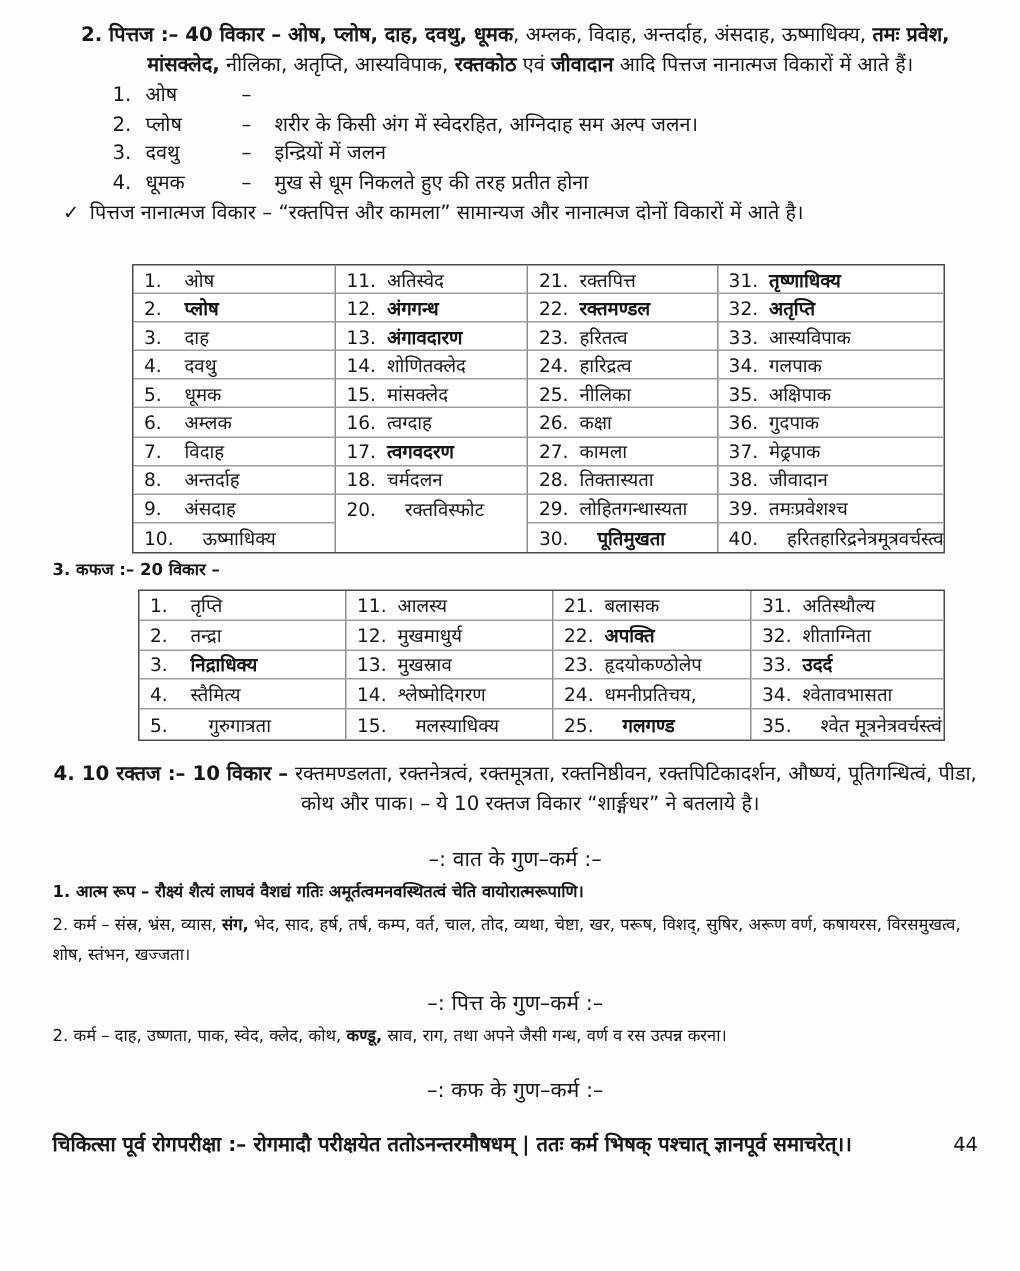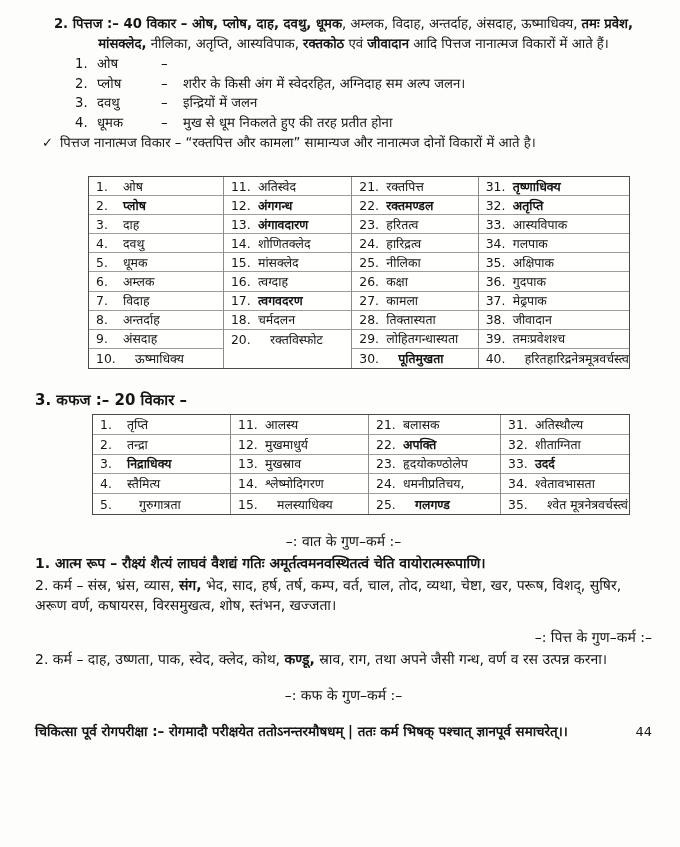--- a/index.html
+++ b/index.html
@@ -32,23 +32,23 @@
   .t20 .tcol:nth-child(3){width:132px;}
   .t20 .tcol:nth-child(4){flex:1;}
   .trow{display:flex;align-items:center;height:19.1px;box-sizing:border-box;
         border-bottom:1px solid #9d9d9d;padding-left:7px;overflow:hidden;}
   .tcol .trow:last-child{border-bottom:none;gap:12px;}
   .t20 .trow{height:19.8px;}
   .t20{margin-top:4px;margin-left:57px;width:536px;}
   .tnum{width:27px;flex-shrink:0;font-size:12.4px;}
   .tname{font-size:12.4px;white-space:nowrap;}
   .bi .tname{font-weight:700;}
-  .h3{font-size:15px;font-weight:700;margin:22px 0 0 0;line-height:19px;}
+  .h3{font-size:11px;font-weight:700;margin:1px 0 0 0;line-height:19px;}
   .center-head{font-size:14px;font-weight:400;text-align:center;margin:16px 0 0 0;line-height:20px;}
-  .line{font-size:14px;line-height:20px;margin:2px 0 0 0;}
+  .line{font-size:11px;line-height:20px;margin:2px 0 0 0;}
   .seg-b{font-weight:700;}
   .seg-u{text-underline-offset:2px;}
   .footer{display:flex;align-items:baseline;margin-top:17px;}
   .footer-text{font-weight:700;font-size:13.4px;flex:1;line-height:19px;}
   .pageno{font-size:13px;margin-left:14px;}
 </style>
 </head>
 <body>
 
 <div class="page">
@@ -345,26 +345,27 @@
         <span class="tnum">34.</span>
         <span class="tname">श्वेतावभासता</span>
       </div>
         <div class="trow">
         <span class="tnum">35.</span>
         <span class="tname">श्वेत मूत्रनेत्रवर्चस्त्वं</span>
       </div>
       </div>
   </div>
 
+  <p class="para hang" style="margin-top:13px;"><span class="seg-b">4. 10 रक्तज :– 10 विकार – </span><span>रक्तमण्डलता, रक्तनेत्रत्वं, रक्तमूत्रता, रक्तनिष्ठीवन, रक्तपिटिकादर्शन, औष्ण्यं, पूतिगन्धित्वं, पीडा, कोथ और पाक। – ये 10 रक्तज विकार “शार्ङ्गधर” ने बतलाये है।</span></p>
 
   <p class="center-head">–: वात के गुण–कर्म :–</p>
   <p class="line"><span class="seg-b">1. आत्म रूप – रौक्ष्यं </span><span class="seg-b seg-u">शैत्यं</span><span class="seg-b"> लाघवं वैशद्यं गतिः </span><span class="seg-b seg-u">अमूर्तत्वमनवस्थितत्वं</span><span class="seg-b"> चेति वायोरात्मरूपाणि।</span></p>
   <p class="line"><span>2. कर्म – संस्र, भ्रंस, व्यास, </span><span class="seg-b">संग,</span><span> भेद, साद, हर्ष, तर्ष, कम्प, वर्त, चाल, तोद, व्यथा, चेष्टा, खर, परूष, विशद्, सुषिर, अरूण वर्ण, कषायरस, विरसमुखत्व, शोष, स्तंभन, खज्जता।</span></p>
 
-  <p class="center-head" style="margin-top:12px;text-align:right;">–: पित्त के गुण–कर्म :–</p>
+  <p class="center-head" style="margin-top:12px;">–: पित्त के गुण–कर्म :–</p>
   <p class="line"><span>2. कर्म – दाह, उष्णता, पाक, स्वेद, क्लेद, कोथ, </span><span class="seg-b">कण्डू,</span><span> स्राव, राग, तथा अपने जैसी गन्ध, वर्ण व रस उत्पन्न करना।</span></p>
 
   <p class="center-head">–: कफ के गुण–कर्म :–</p>
 
   <div class="footer">
     <span class="footer-text">चिकित्सा पूर्व रोगपरीक्षा :– रोगमादौ परीक्षयेत ततोऽनन्तरमौषधम् | ततः कर्म भिषक् पश्चात् ज्ञानपूर्व समाचरेत्।।</span>
     <span class="pageno">44</span>
   </div>
 
 </div>

